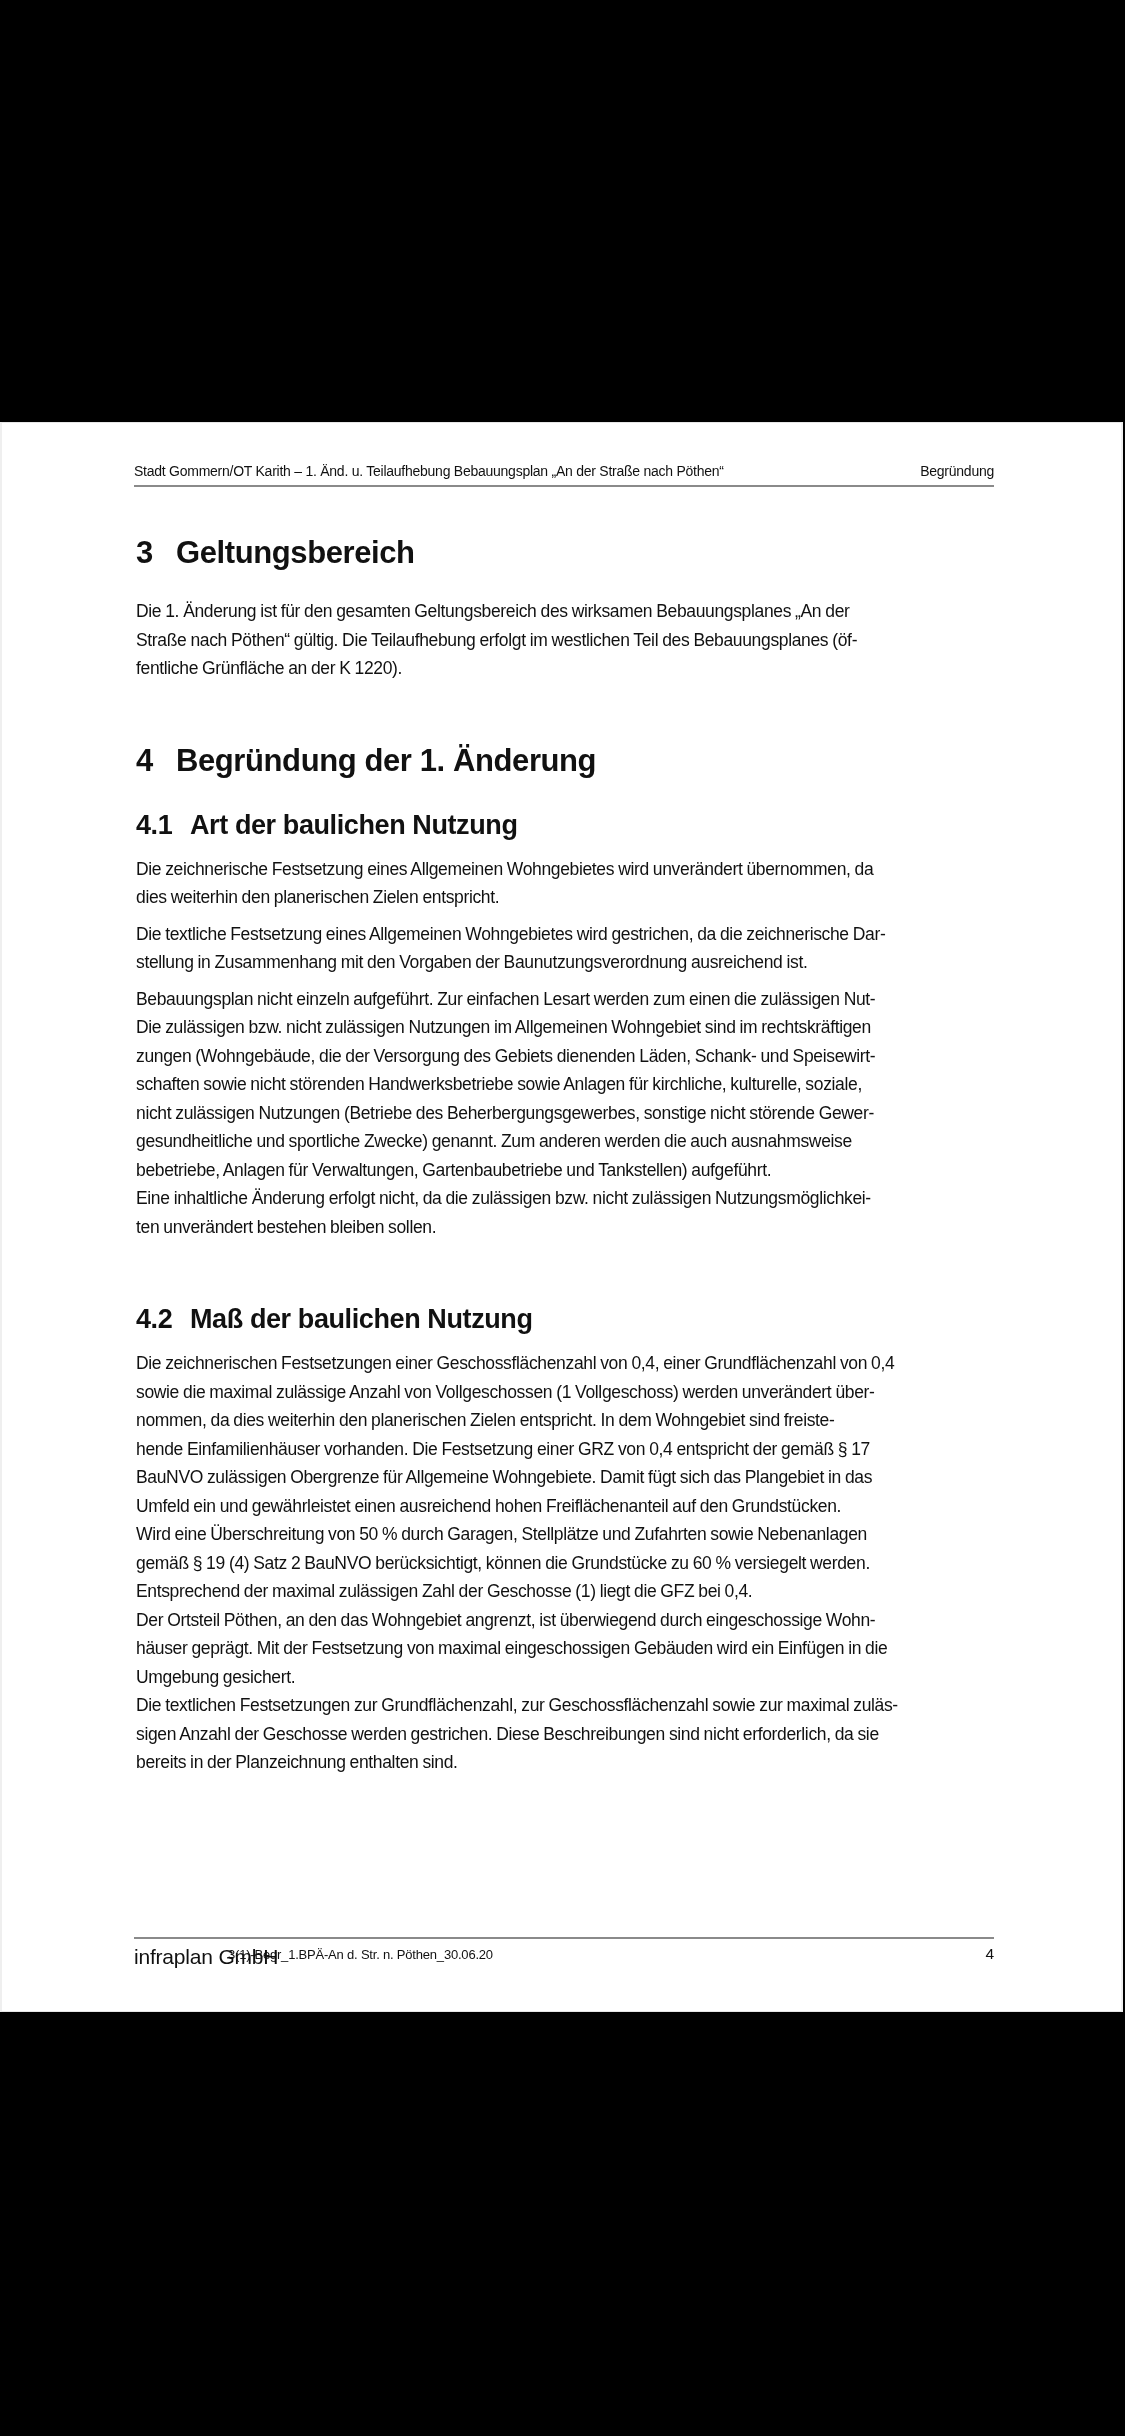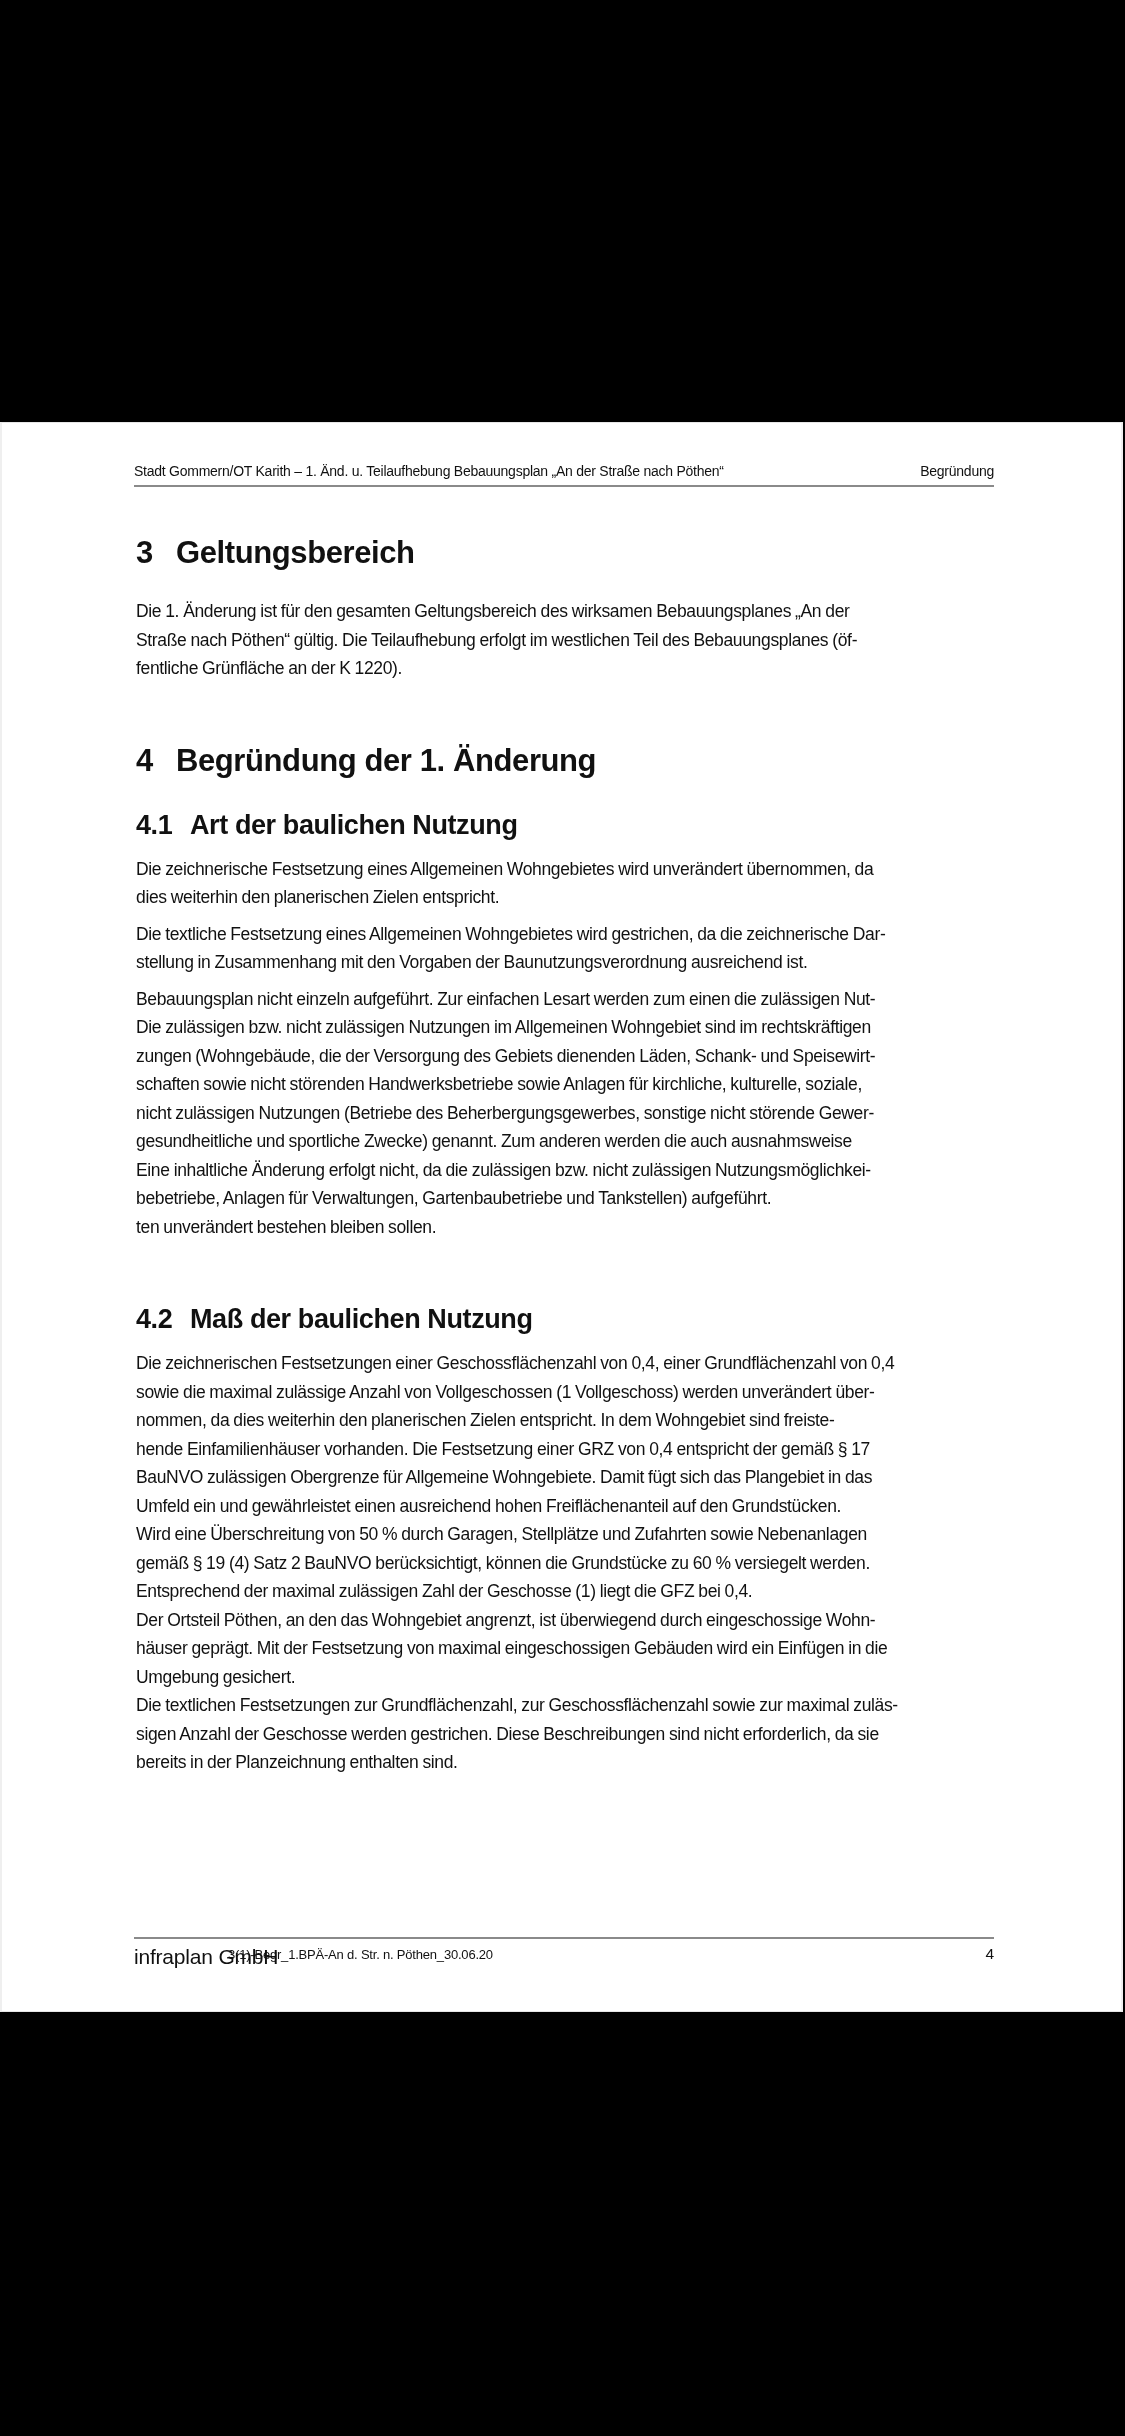--- a/index.html
+++ b/index.html
@@ -130,22 +130,22 @@
       <span class="line">Die textliche Festsetzung eines Allgemeinen Wohngebietes wird gestrichen, da die zeichnerische Dar-</span>
       <span class="line">stellung in Zusammenhang mit den Vorgaben der Baunutzungsverordnung ausreichend ist.</span>
     </p>
     <p style="margin-top:8px;">
       <span class="line">Bebauungsplan nicht einzeln aufgeführt. Zur einfachen Lesart werden zum einen die zulässigen Nut-</span>
       <span class="line">Die zulässigen bzw. nicht zulässigen Nutzungen im Allgemeinen Wohngebiet sind im rechtskräftigen</span>
       <span class="line">zungen (Wohngebäude, die der Versorgung des Gebiets dienenden Läden, Schank- und Speisewirt-</span>
       <span class="line">schaften sowie nicht störenden Handwerksbetriebe sowie Anlagen für kirchliche, kulturelle, soziale,</span>
       <span class="line">nicht zulässigen Nutzungen (Betriebe des Beherbergungsgewerbes, sonstige nicht störende Gewer-</span>
       <span class="line">gesundheitliche und sportliche Zwecke) genannt. Zum anderen werden die auch ausnahmsweise</span>
+      <span class="line">bebetriebe, Anlagen für Verwaltungen, Gartenbaubetriebe und Tankstellen) aufgeführt.</span>
       <span class="line">Eine inhaltliche Änderung erfolgt nicht, da die zulässigen bzw. nicht zulässigen Nutzungsmöglichkei-</span>
-      <span class="line">bebetriebe, Anlagen für Verwaltungen, Gartenbaubetriebe und Tankstellen) aufgeführt.</span>
       <span class="line">ten unverändert bestehen bleiben sollen.</span>
     </p>
 
     <h2 style="margin-top:60px;">
       <span class="num">4.2</span><span>Maß der baulichen Nutzung</span>
     </h2>
     <p style="margin-top:12px;">
       <span class="line">Die zeichnerischen Festsetzungen einer Geschossflächenzahl von 0,4, einer Grundflächenzahl von 0,4</span>
       <span class="line">sowie die maximal zulässige Anzahl von Vollgeschossen (1 Vollgeschoss) werden unverändert über-</span>
       <span class="line">nommen, da dies weiterhin den planerischen Zielen entspricht. In dem Wohngebiet sind freiste-</span>

